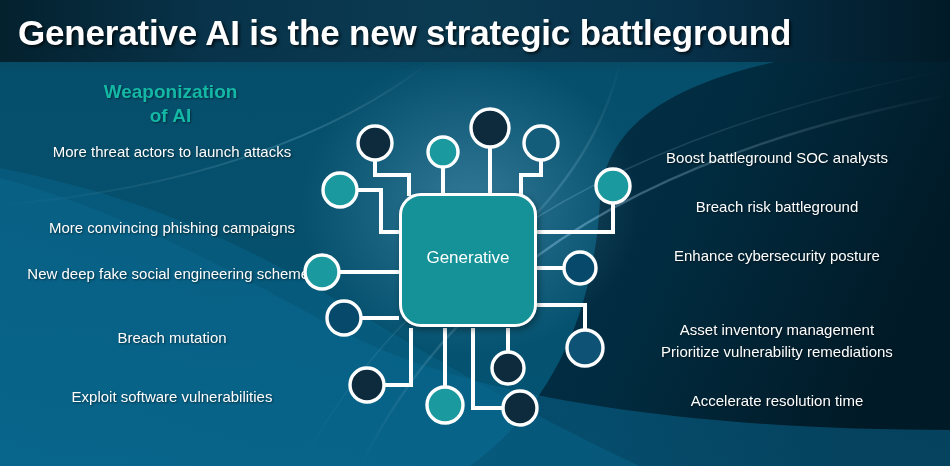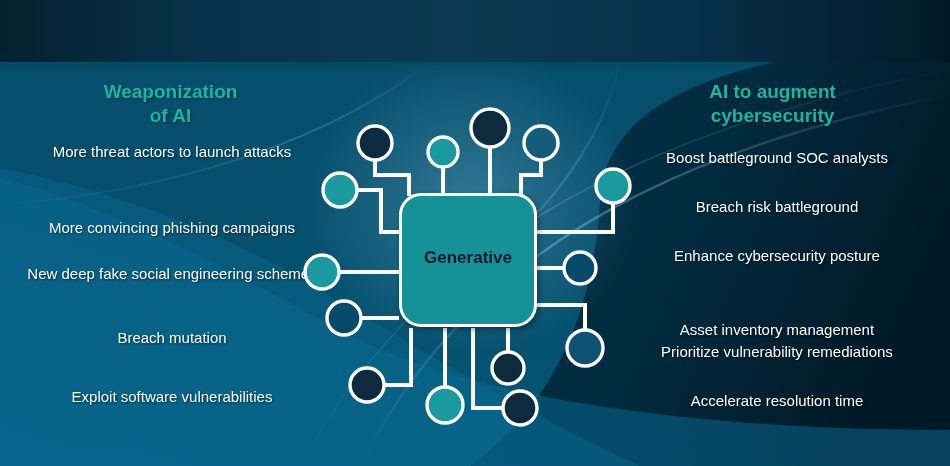--- a/index.html
+++ b/index.html
@@ -69,23 +69,22 @@
     left:399px;top:193px;width:138px;height:134px;
     background:#159298;
     border:3px solid #ffffff;
     border-radius:22px;
     box-shadow:2px 3px 6px rgba(0,0,0,.35);
     display:flex;flex-direction:column;
     align-items:center;justify-content:center;
     z-index:6;
   }
   .chip-top{
-    color:#0f172a;font-size:17px;line-height:1;
+    color:#ffffff;font-size:17px;line-height:1;
     margin-top:-6px;
-    font-weight:bold;
   }
   .chip-main{
     color:#ffffff;font-size:47px;line-height:1;
     margin-top:14px;letter-spacing:1px;
   }
 
   
   .net{position:absolute;inset:0;z-index:5;pointer-events:none;}
   .net .wire{stroke:#ffffff;stroke-width:4;fill:none;}
   .net .node{stroke:#ffffff;stroke-width:3.4;}
@@ -138,30 +137,27 @@
     <path d="M300,466 C380,320 530,150 950,70" fill="none" stroke="url(#gArc)" stroke-width="1.4" opacity="0.5"></path>
     <path d="M0,205 C180,190 330,140 430,62" fill="none" stroke="url(#gArc2)" stroke-width="2" opacity="0.55"></path>
     <path d="M620,62 C600,150 540,230 430,300" fill="none" stroke="url(#gArc2)" stroke-width="2.5" opacity="0.5"></path>
     <ellipse cx="470" cy="205" rx="170" ry="150" fill="url(#glow)"></ellipse>
 
     <rect x="0" y="0" width="950" height="62" fill="none"></rect>
   </svg>
 
   <div class="bg-topband"></div>
 
+  <div class="title">Generative AI is the new strategic battleground</div>
 
   <div class="col-head" id="head-left">
     <div>Weaponization</div>
     <div>of AI</div>
   </div>
 
-  <div class="col-head" id="head-right">
-    <div>AI to augment</div>
-    <div>cybersecurity</div>
-  </div>
 
   <div class="col-list" id="list-left">
     <div class="item" style="position:absolute;left:0;top:0;width:320px;">More threat actors to launch attacks</div>
     <div class="item" style="position:absolute;left:0;top:76px;width:320px;">More convincing phishing campaigns</div>
     <div class="item" style="position:absolute;left:0;top:122px;width:320px;">New deep fake social engineering schemes</div>
     <div class="item" style="position:absolute;left:0;top:186px;width:320px;">Breach mutation</div>
     <div class="item" style="position:absolute;left:0;top:245px;width:320px;">Exploit software vulnerabilities</div>
   </div>
 
   <div class="col-list" id="list-right">

